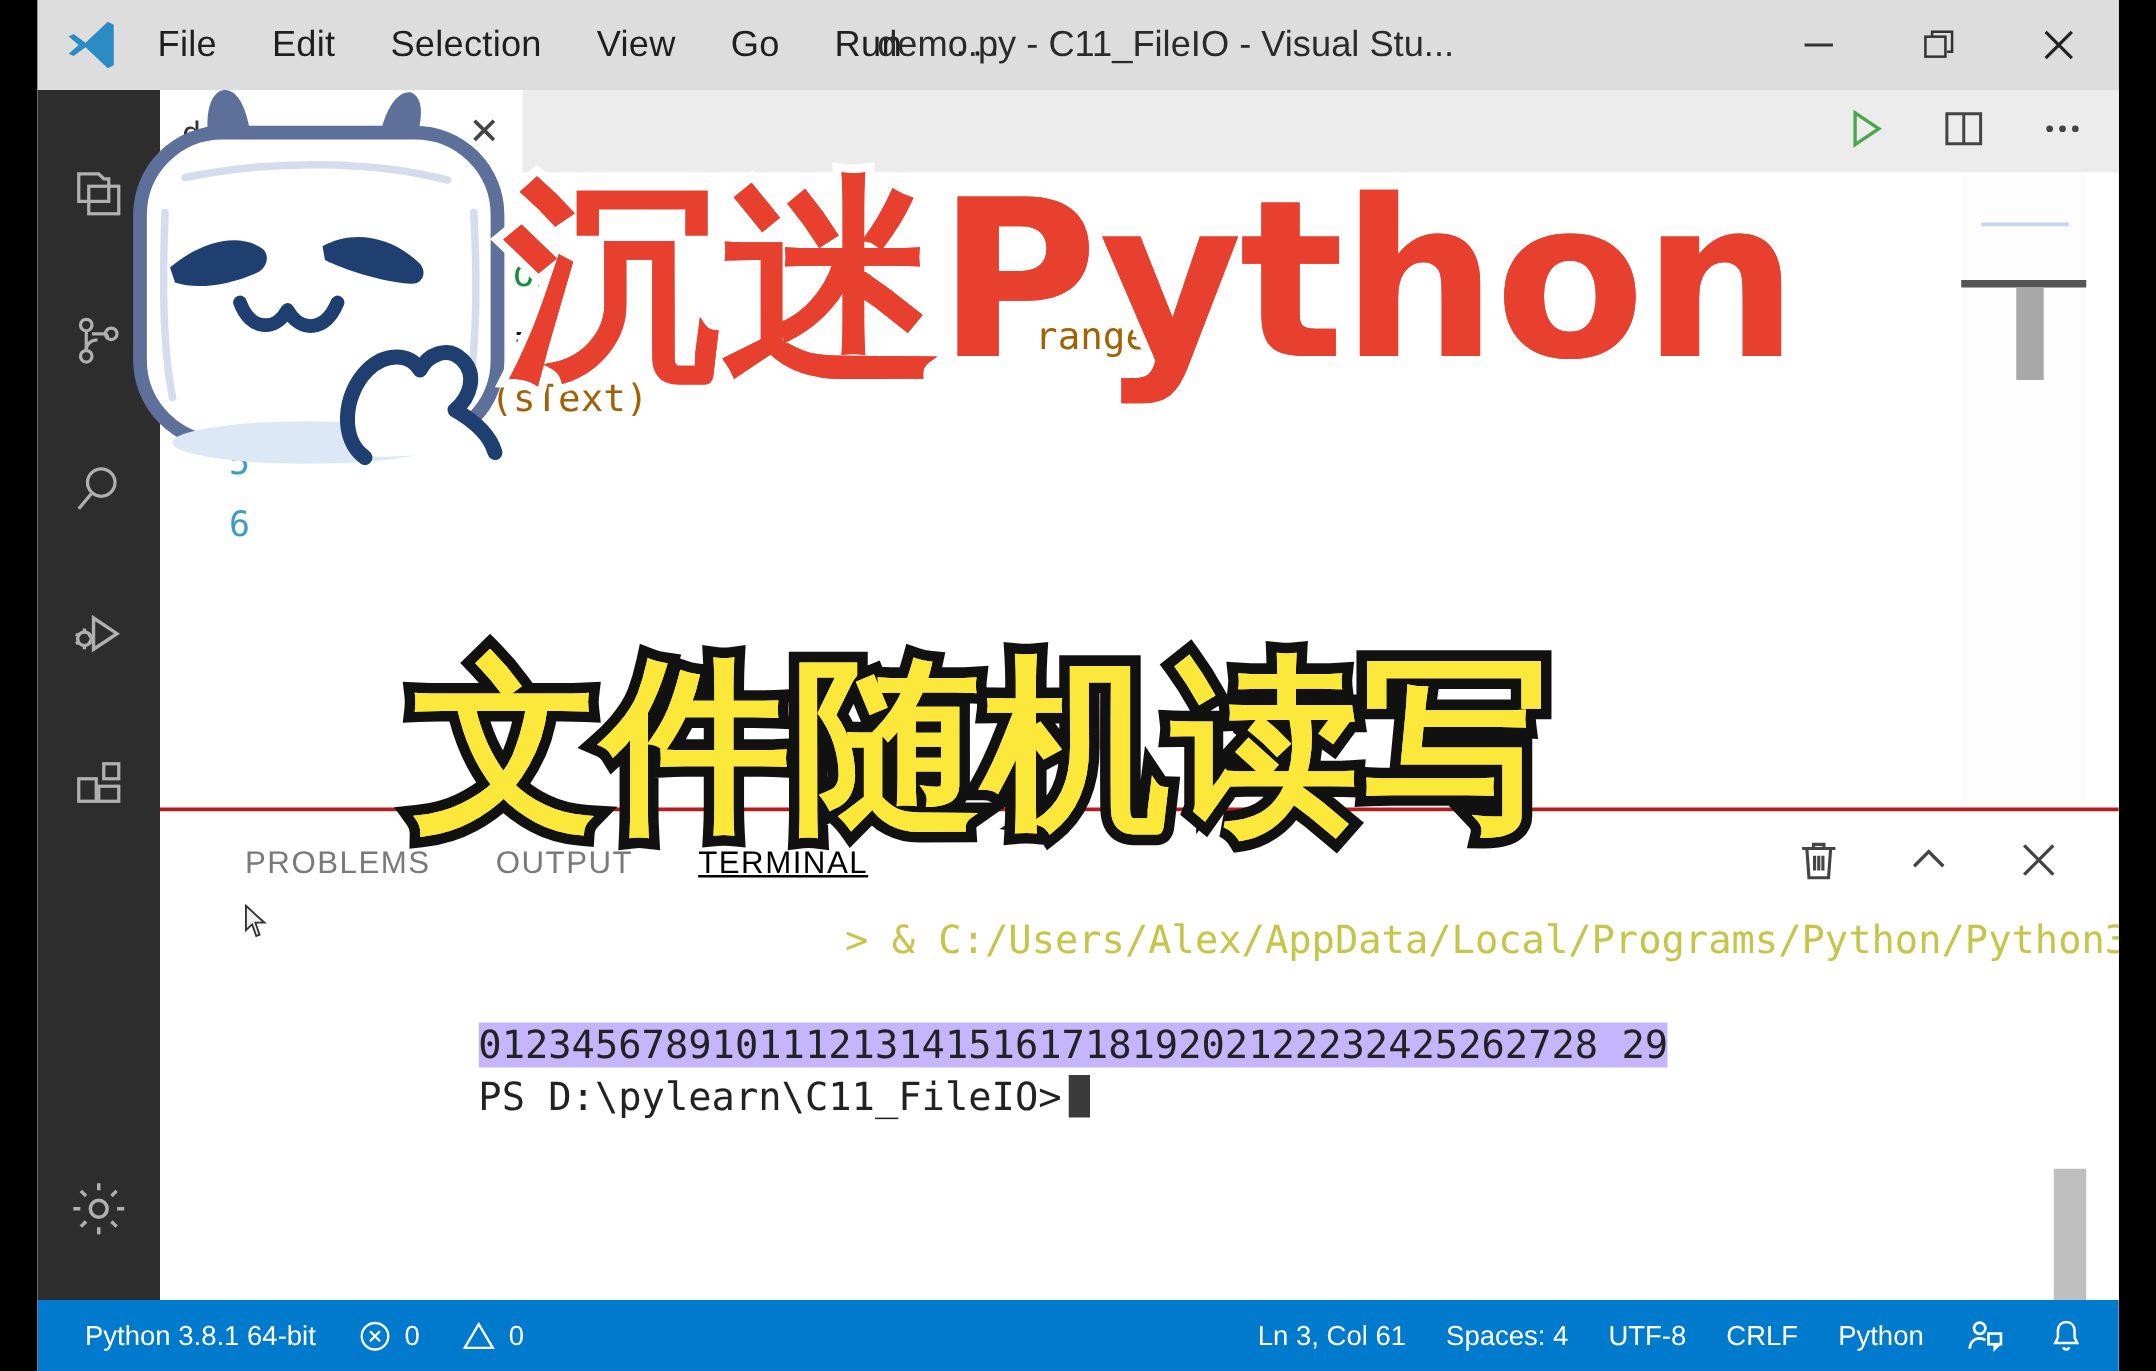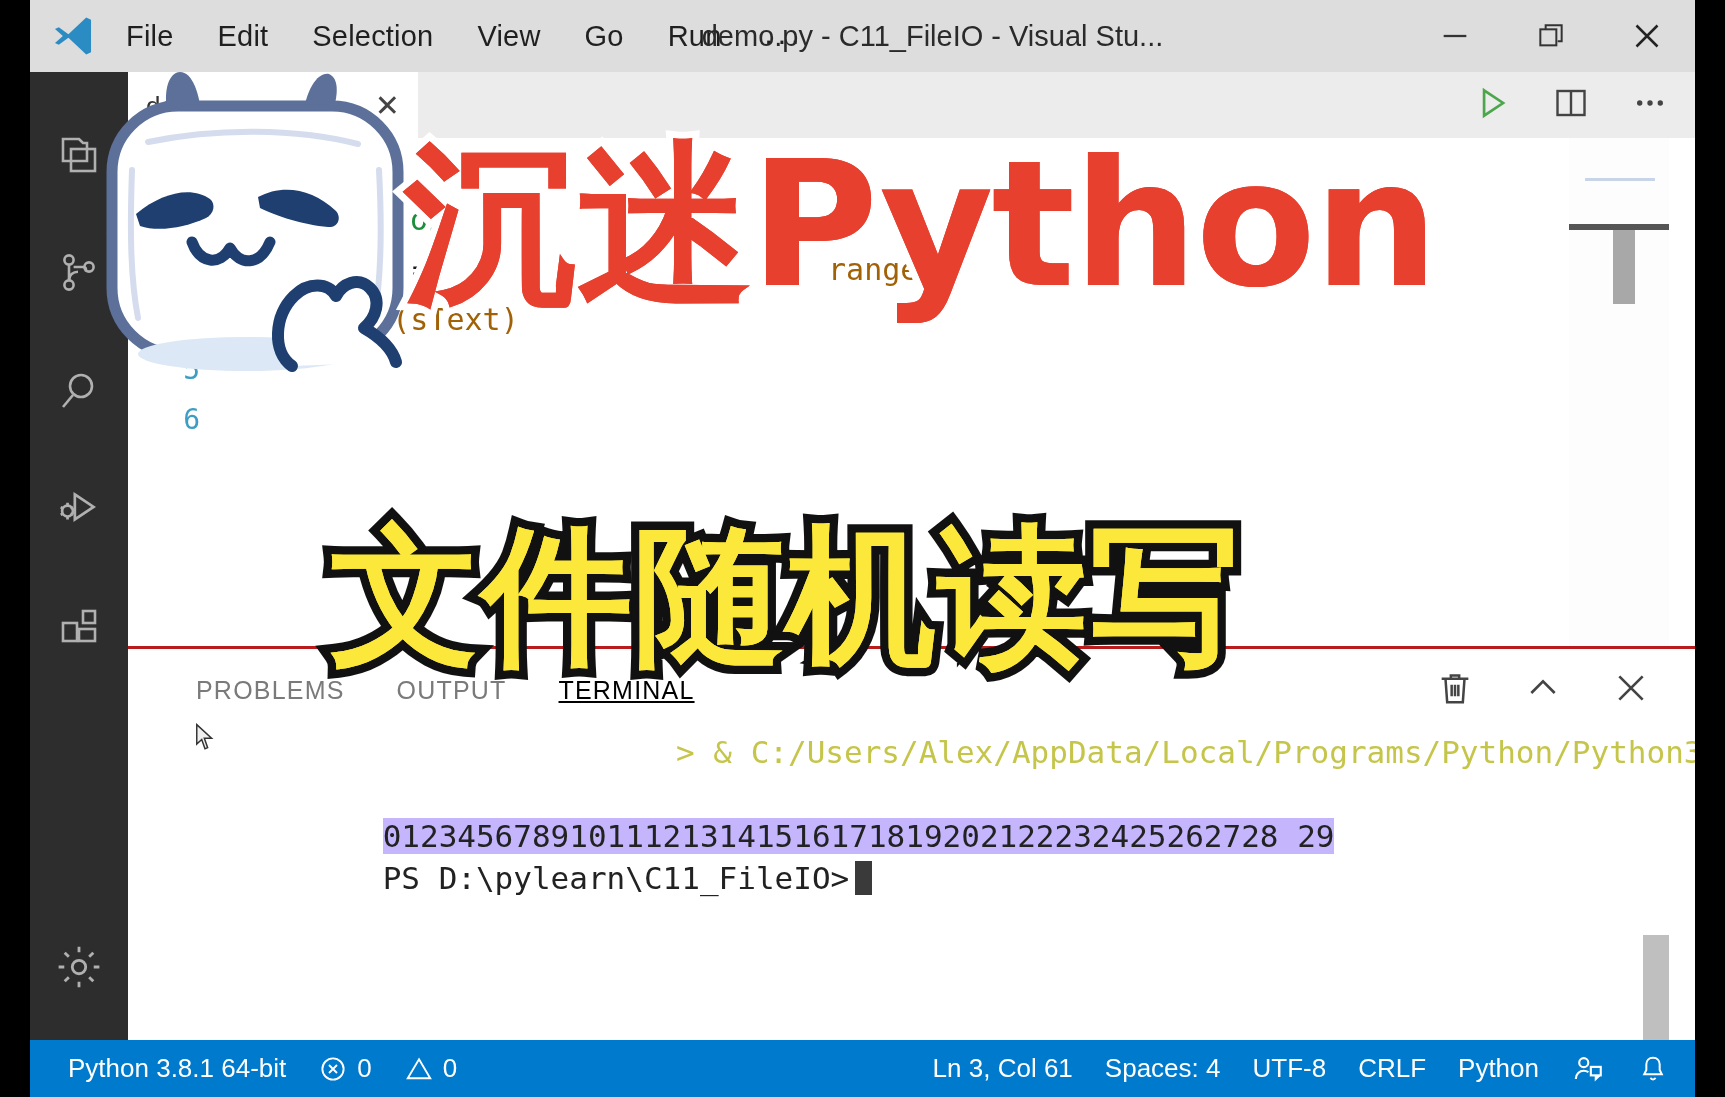--- a/index.html
+++ b/index.html
@@ -297,21 +297,21 @@
 
   
   #statusbar {
     position: absolute;
     left: 0; bottom: 0;
     width: 1665px;
     height: 57px;
     background: #007ACC;
     display: flex;
     color: #ffffff;
-    font-size: 26px;
+    font-size: 22px;
   }
   #status-left, #status-right {
     display: flex;
     align-items: center;
   }
   #status-left { margin-left: 22px; gap: 0; }
   #status-right { margin-left: auto; margin-right: 10px; gap: 0; }
   .sb-item {
     padding: 0 16px;
     display: flex;

